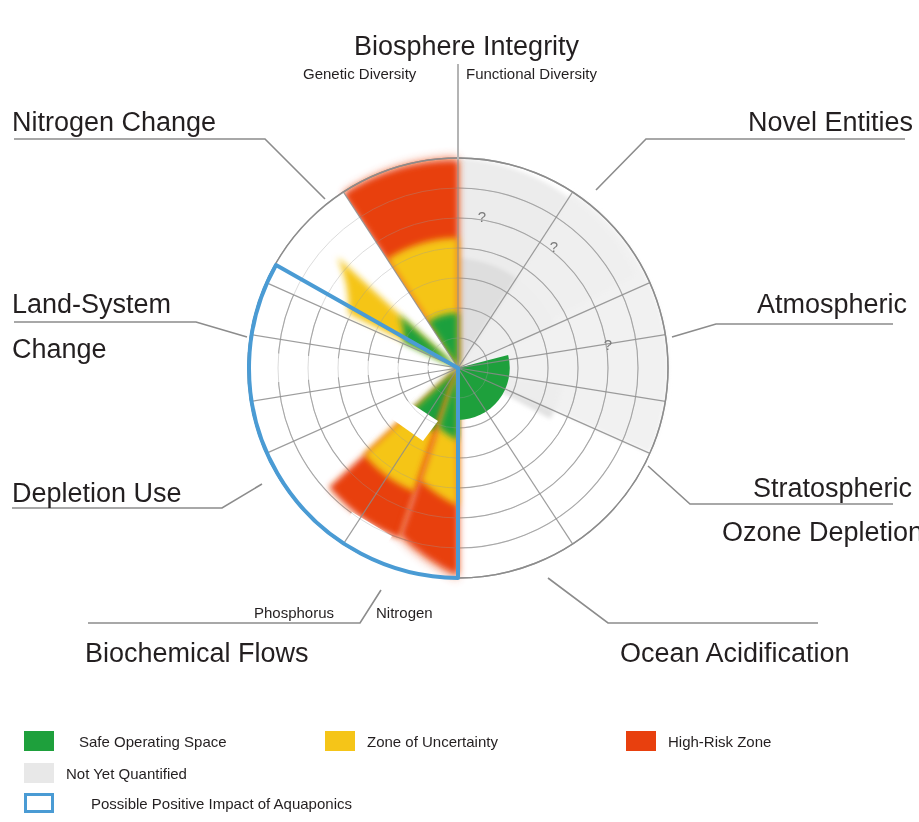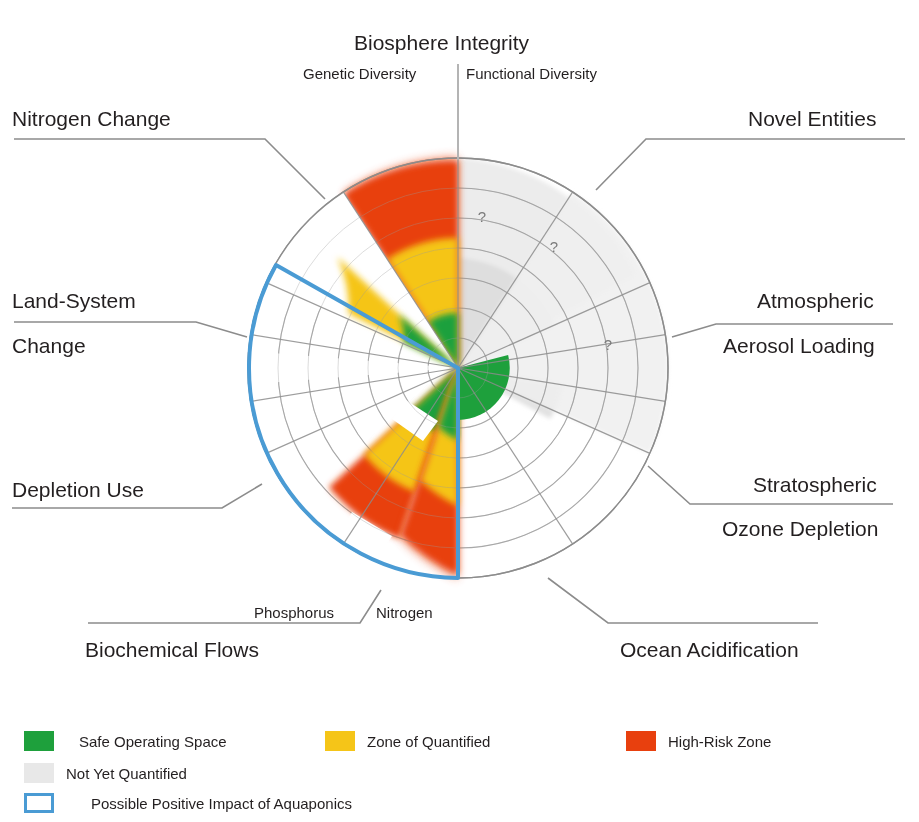--- a/index.html
+++ b/index.html
@@ -26,21 +26,21 @@
     left: 0; top: 0;
     width: 919px;
     height: 822px;
   }
   .lbl {
     position: absolute;
     white-space: nowrap;
     color: #231f20;
     font-family: "Liberation Sans", sans-serif;
   }
-  .lbl-big   { font-size: 21px; text-align: center; }
+  .lbl-big   { font-size: 27px; text-align: center; }
   .lbl-small { font-size: 15px; }
   .lbl-legend{ font-size: 15px; }
   .qmark {
     font-size: 15px;
     fill: #7b7b7b;
     font-family: "Liberation Sans", sans-serif;
   }
   .legend-row {
     position: absolute;
     display: flex;
@@ -210,21 +210,20 @@
   <div class="lbl lbl-small" style="left:466px; top:65px;">Functional Diversity</div>
 
   <div class="lbl lbl-big" style="left:12px; top:107px;">Nitrogen Change</div>
 
   <div class="lbl lbl-big" style="left:748px; top:107px;">Novel Entities</div>
 
   <div class="lbl lbl-big" style="left:12px; top:289px;">Land-System</div>
   <div class="lbl lbl-big" style="left:12px; top:334px;">Change</div>
 
   <div class="lbl lbl-big" style="left:757px; top:289px;">Atmospheric</div>
-  <div class="lbl lbl-big" style="left:723px; top:334px;">Aerosol Loading</div>
 
   <div class="lbl lbl-big" style="left:12px; top:478px;">Depletion Use</div>
 
   <div class="lbl lbl-big" style="left:753px; top:473px;">Stratospheric</div>
   <div class="lbl lbl-big" style="left:722px; top:517px;">Ozone Depletion</div>
 
   <div class="lbl lbl-small" style="left:254px; top:604px;text-align:center;">Phosphorus</div>
 
   <div class="lbl lbl-small" style="left:376px; top:604px;">Nitrogen</div>
 
@@ -232,21 +231,21 @@
 
   <div class="lbl lbl-big" style="left:620px; top:638px;">Ocean Acidification</div>
 
   <div class="legend-row" style="left:24px; top:731px;gap:13px;">
     <span class="sw sw-green"></span>
     <span class="lbl-legend">Safe Operating Space</span>
   </div>
 
   <div class="legend-row" style="left:325px; top:731px;">
     <span class="sw sw-yellow"></span>
-    <span class="lbl-legend">Zone of Quantified</span>
+    <span class="lbl-legend">Zone of Uncertainty</span>
   </div>
 
   <div class="legend-row" style="left:626px; top:731px;">
     <span class="sw sw-red"></span>
     <span class="lbl-legend">High-Risk Zone</span>
   </div>
 
   <div class="legend-row" style="left:24px; top:763px;">
     <span class="sw sw-gray"></span>
     <span class="lbl-legend">Not Yet Quantified</span>

